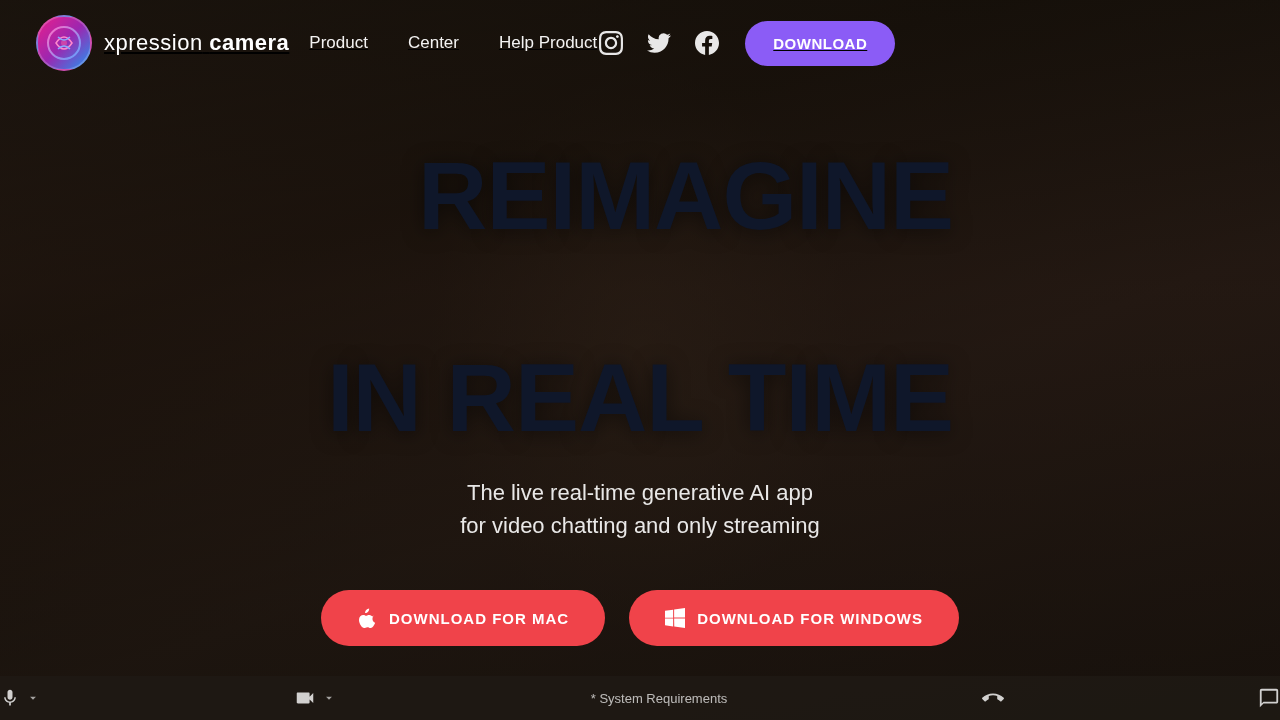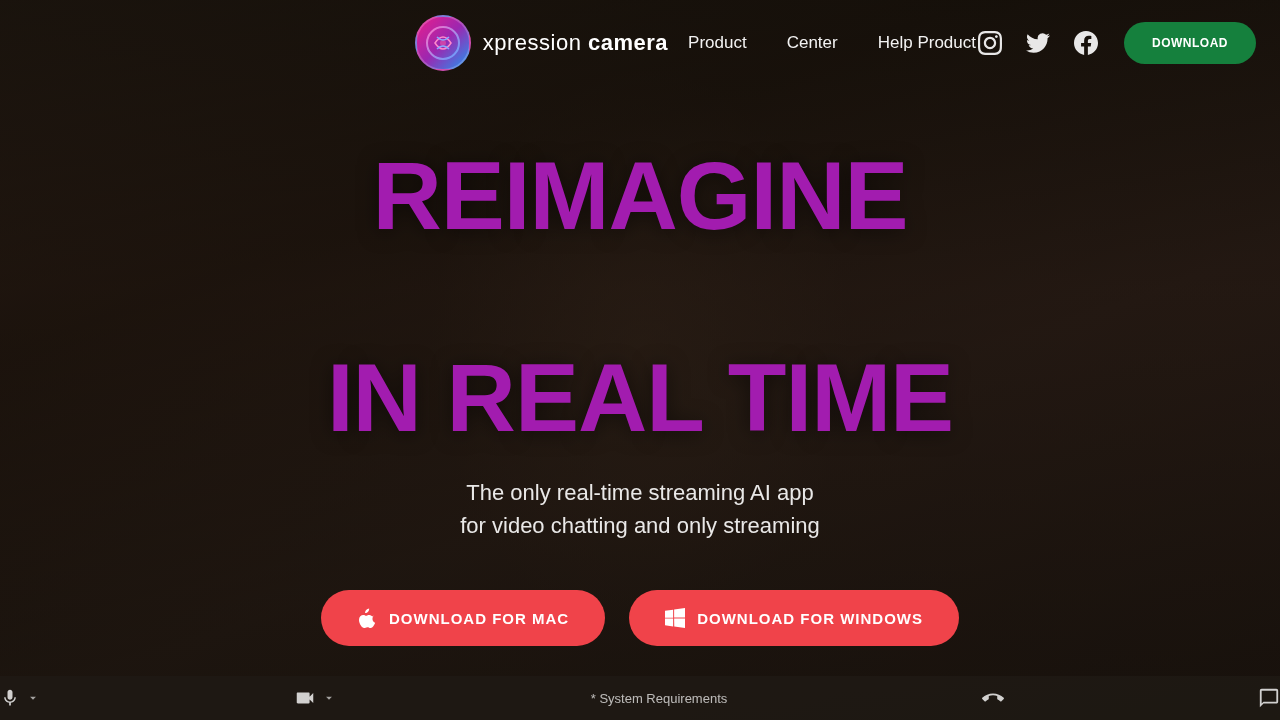--- a/index.html
+++ b/index.html
@@ -44,23 +44,24 @@
         linear-gradient(160deg, #2a1f15 0%, #1a1209 30%, #2d2018 60%, #1e1510 100%);
       z-index: -1;
     }
 
     
     .navbar {
       position: relative;
       z-index: 10;
       display: flex;
       align-items: center;
-      justify-content: flex-end;
-      padding: 0 24px;
+      justify-content: flex-start;
+      padding: 0 36px;
       height: 86px;
+      text-decoration: underline;
     }
 
     .logo-area {
       display: flex;
       align-items: center;
       gap: 12px;
       text-decoration: none;
     }
 
     .logo-icon {
@@ -131,52 +132,53 @@
       opacity: 0.9;
     }
 
     .social-icon svg {
       width: 24px;
       height: 24px;
       fill: #ffffff;
     }
 
     .download-btn {
-      background: #15803d;
+      background: #8b5cf6;
       color: #ffffff;
       border: none;
       border-radius: 30px;
       padding: 14px 28px;
-      font-size: 12px;
+      font-size: 15px;
       font-weight: 700;
       letter-spacing: 0.5px;
       cursor: pointer;
       text-transform: uppercase;
     }
 
     
     .hero-content {
       position: relative;
       z-index: 5;
       display: flex;
       flex-direction: column;
       align-items: center;
       text-align: center;
       padding-top: 60px;
     }
 
     .hero-title {
-      color: #a21caf;
+      color: #0f172a;
       font-size: 96px;
       font-weight: 900;
       line-height: 1.05;
       letter-spacing: -1px;
       text-transform: uppercase;
       text-shadow: 0 2px 20px rgba(0,0,0,0.5);
       max-width: 1100px;
+      text-align: right;
     }
 
     .hero-subtitle {
       color: rgba(255,255,255,0.9);
       font-size: 22px;
       font-weight: 400;
       line-height: 1.5;
       margin-top: 28px;
       max-width: 500px;
     }
@@ -298,21 +300,21 @@
 </nav>
 
 <div class="hero-content">
   <h1 class="hero-title">
     <span>REIMAGINE</span><br>
     <br>
     <span>IN REAL TIME</span>
   </h1>
 
   <p class="hero-subtitle">
-    <span>The only real-time streaming AI app</span><br>
+    <span>The live real-time generative AI app</span><br>
     <span>for video chatting and only streaming</span>
   </p>
 
   <div class="hero-buttons">
     <button class="hero-btn">
       <span class="hero-btn-icon">
         <svg width="20" height="20" viewBox="0 0 814 1000" fill="white" xmlns="http://www.w3.org/2000/svg">
           <path d="M788.1 340.9c-5.8 4.5-108.2 62.2-108.2 190.5 0 148.4 130.3 200.9 134.2 202.2-.6 3.2-20.7 71.9-68.7 141.9-42.8 61.6-87.5 123.1-155.5 123.1s-85.5-39.5-164-39.5c-76 0-103.7 40.8-165.9 40.8s-105.5-44.2-152.5-108.8c-54.9-72.4-100.8-182.4-100.8-286.4 0-164.9 107.6-252.2 213.1-252.2 56.2 0 103.7 37.1 137.8 37.1 32.5 0 83.8-39.3 148.8-39.3 23.9 0 108.2 2 168.1 76.3zm-325.7-157.1c31.1-36.9 53.1-88.1 53.1-139.3 0-7.1-.6-14.3-1.9-20.1-50.6 1.9-110.8 33.7-147.1 75.8-28.5 32.4-55.1 83.6-55.1 135.5 0 7.8 1.3 15.6 1.9 18.1 3.2.6 8.4 1.3 13.6 1.3 45.4 0 102.5-30.4 135.5-71.3z"></path>
         </svg>
       </span>

